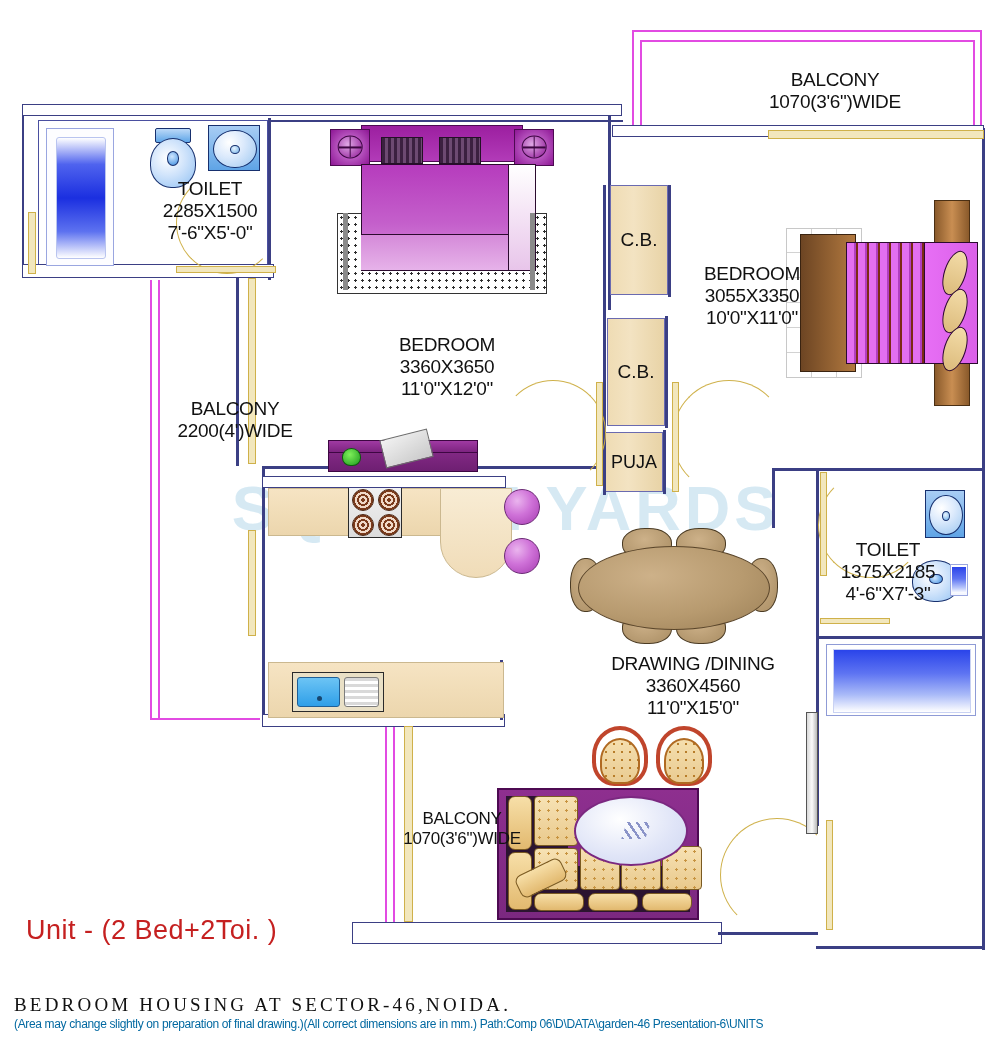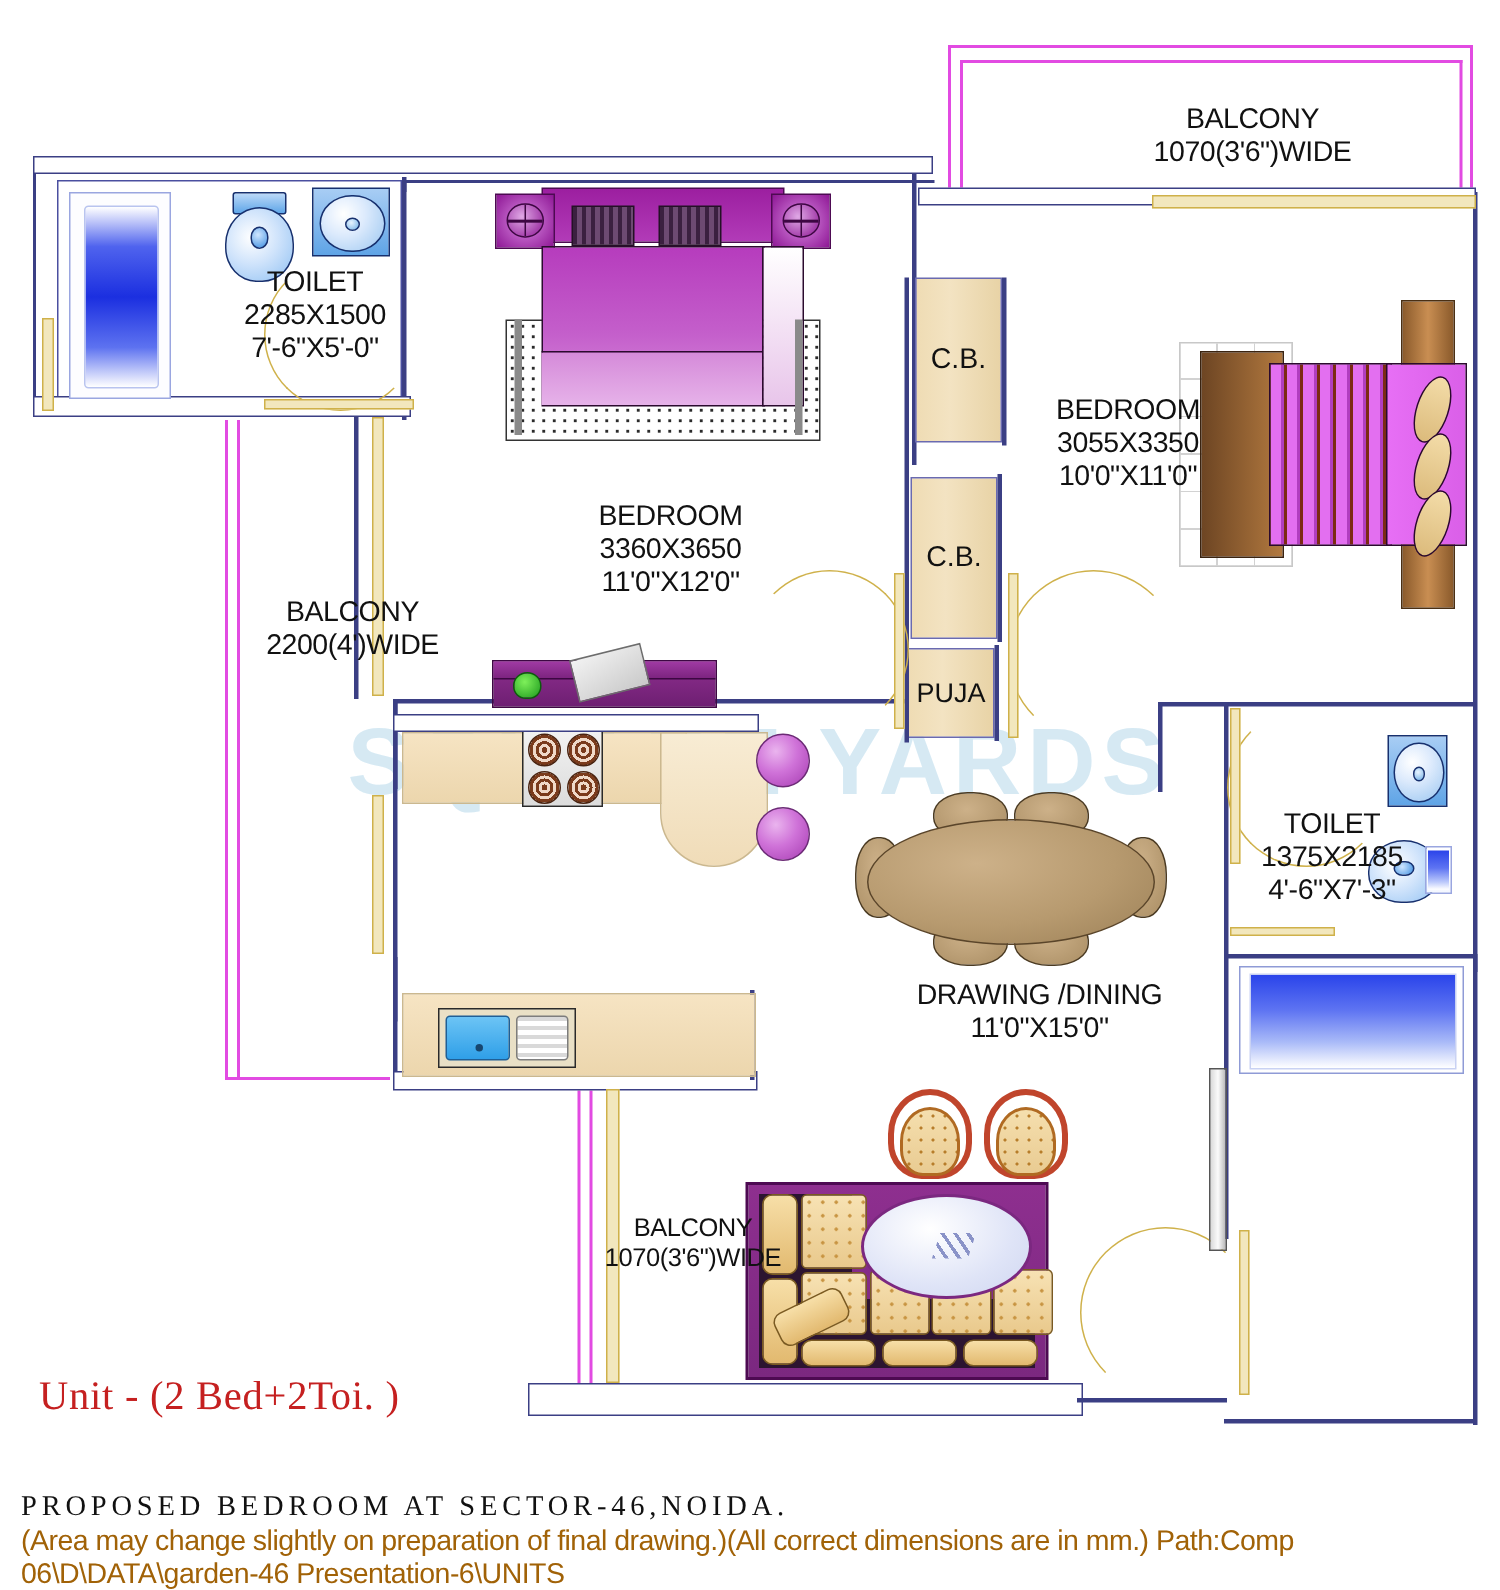--- a/index.html
+++ b/index.html
@@ -31,25 +31,25 @@
   .arc{position:absolute;border:1.6px solid #cfb14a;border-radius:50%;background:transparent;}
   .doorleaf{position:absolute;background:#f2e7bd;border:1.2px solid #cfb14a;box-sizing:border-box;}
 
   
   #wm{position:absolute;left:196px;top:472px;width:620px;text-align:center;
       font-size:63px;font-weight:bold;letter-spacing:4px;color:#cfe6f2;
       font-family:"Liberation Sans",sans-serif;opacity:.85;user-select:none;}
 
   
   #unit-title{position:absolute;left:26px;top:915px;color:#c52020;font-size:27px;
-              font-family:Liberation Serif, serif;letter-spacing:.5px;}
+              font-family:Liberation Sans, sans-serif;letter-spacing:.5px;}
   #footer{position:absolute;left:14px;top:994px;width:975px;}
   #footer .f1{font-size:19px;letter-spacing:3.2px;color:#111;font-family:"Liberation Serif",serif;}
   #footer .f2{font-size:16.5px;color:#111;margin-top:3px;letter-spacing:-0.2px;}
-  #footer .f3{font-size:19px;color:#a16207;margin-top:1px;letter-spacing:-0.35px;}
+  #footer .f3{font-size:12px;color:#0369a1;margin-top:1px;letter-spacing:-0.35px;}
 
   
   .bathtub{position:absolute;border:1.2px solid #9aa6e0;background:#fdfdff;box-sizing:border-box;}
   .bathtub i{position:absolute;left:14%;top:6%;width:72%;height:88%;
      background:linear-gradient(180deg,#ffffff 0%,#4f63ee 22%,#1b2fe0 50%,#5d72f0 78%,#ffffff 100%);
      border:1px solid #b9c4ef;border-radius:3px;display:block;}
   .shower{position:absolute;border:1.2px solid #9aa6e0;background:linear-gradient(180deg,#ffffff,#f4f7ff);box-sizing:border-box;}
   .shower i{position:absolute;left:5%;top:7%;width:90%;height:86%;
      background:linear-gradient(180deg,#2b44ea 0%,#5e74f2 45%,#b9c7fb 80%,#ffffff 100%);display:block;}
 
@@ -395,20 +395,21 @@
 
   <div class="lbl" style="left:808px;top:539px;width:160px;">
     <div class="l1">TOILET</div>
     <div class="l2">1375X2185</div>
     <div class="l3">4'-6"X7'-3"</div>
   </div>
 
 
   <div class="lbl" style="left:593px;top:653px;width:200px;">
     <div class="l1">DRAWING /DINING</div>
+    <div class="l2">3360X4560</div>
     <div class="l3">11'0"X15'0"</div>
   </div>
 
   <div class="lbl" style="left:735px;top:69px;width:200px;">
     <div class="l1">BALCONY</div>
     <div class="l2">1070(3'6")WIDE</div>
   </div>
 
   <div class="lbl" style="left:155px;top:398px;width:160px;">
     <div class="l1">BALCONY</div>
@@ -416,17 +417,17 @@
   </div>
 
   <div class="lbl" style="left:376px;top:809px;width:172px;font-size:17px;">
     <div class="l1" style="font-size:17px;">BALCONY</div>
     <div class="l2" style="font-size:17px;">1070(3'6")WIDE</div>
   </div>
 
   <div id="unit-title">Unit - (2 Bed+2Toi. )</div>
 
   <div id="footer">
-    <div class="f1">PROPOSED BEDROOM AT SECTOR-46,NOIDA.</div>
+    <div class="f1">BEDROOM HOUSING AT SECTOR-46,NOIDA.</div>
     <div class="f3">(Area may change slightly on preparation of final drawing.)(All correct dimensions are in mm.) Path:Comp 06\D\DATA\garden-46 Presentation-6\UNITS</div>
   </div>
 
 </div>
 
 </body></html>

